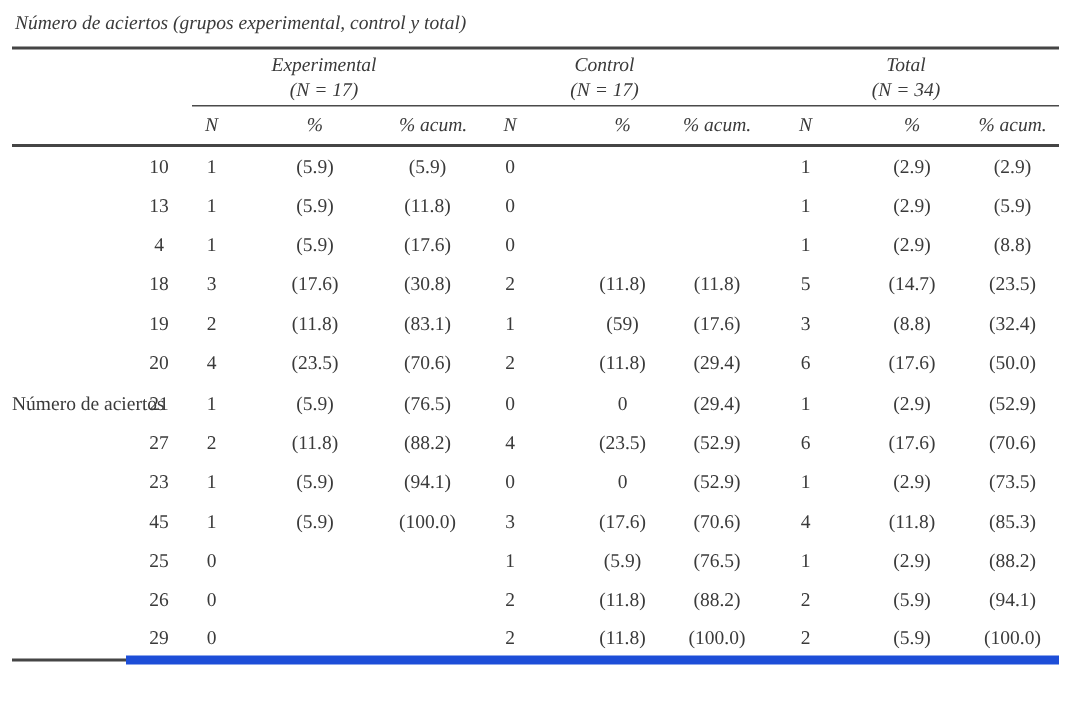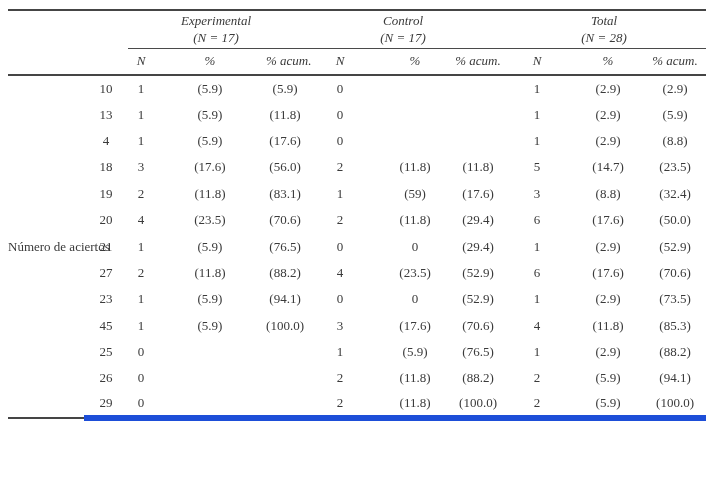--- a/index.html
+++ b/index.html
@@ -83,20 +83,21 @@
     white-space: normal;
     line-height: 20px;
     padding-left: 12px;
   }
 </style>
 </head>
 <body>
 
 <div class="page">
 
+  <div class="tbl-subtitle">Número de aciertos (grupos experimental, control y total)</div>
 
   <table class="results">
     <colgroup>
       <col style="width:76px">
         <col style="width:44px">
       <col style="width:26px">
         <col style="width:112px">
         <col style="width:38px">
       <col style="width:72px">
         <col style="width:78px">
@@ -111,21 +112,21 @@
         <th colspan="3" class="group">
           <div>Experimental</div>
           <div>(N = 17)</div>
         </th>
         <th colspan="3" class="group">
           <div>Control</div>
           <div>(N = 17)</div>
         </th>
         <th colspan="3" class="group">
           <div>Total</div>
-          <div>(N = 28)</div>
+          <div>(N = 34)</div>
         </th>
       </tr>
       <tr class="subhead-row">
         <td colspan="2"></td>
         <th class="sub">N</th>
         <th class="sub">%</th>
         <th class="sub">% acum.</th>
         <th class="sub">N</th>
         <th class="sub">%</th>
         <th class="sub">% acum.</th>
@@ -169,21 +170,21 @@
           <td></td>
           <td></td>
           <td>1</td>
           <td>(2.9)</td>
           <td>(8.8)</td>
         </tr>
         <tr>
           <td>18</td>
           <td>3</td>
           <td>(17.6)</td>
-          <td>(56.0)</td>
+          <td>(30.8)</td>
           <td>2</td>
           <td>(11.8)</td>
           <td>(11.8)</td>
           <td>5</td>
           <td>(14.7)</td>
           <td>(23.5)</td>
         </tr>
         <tr>
           <td>19</td>
           <td>2</td>

